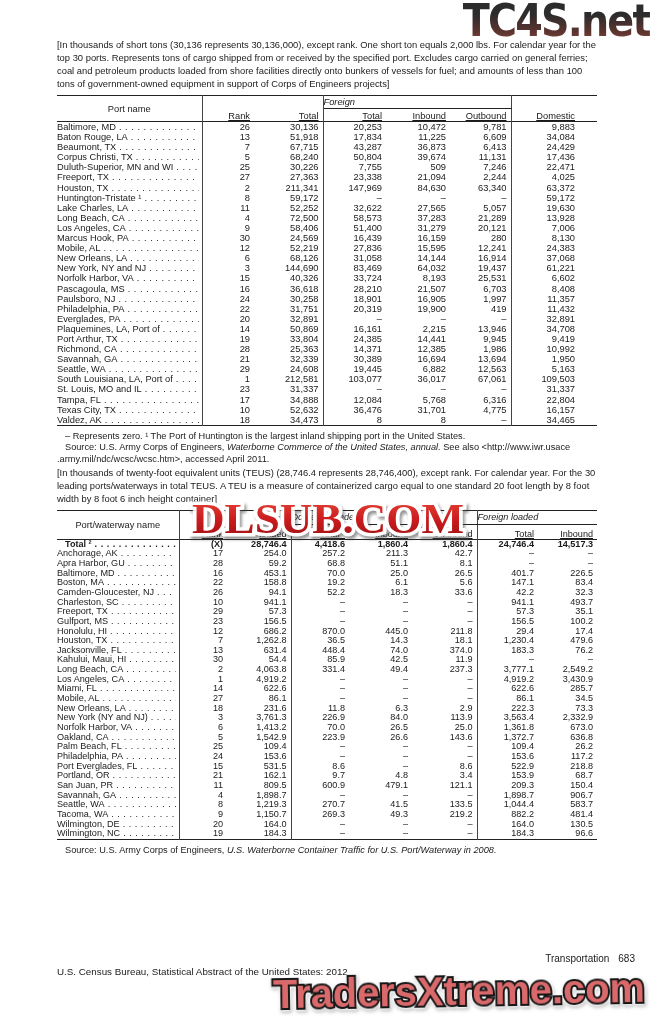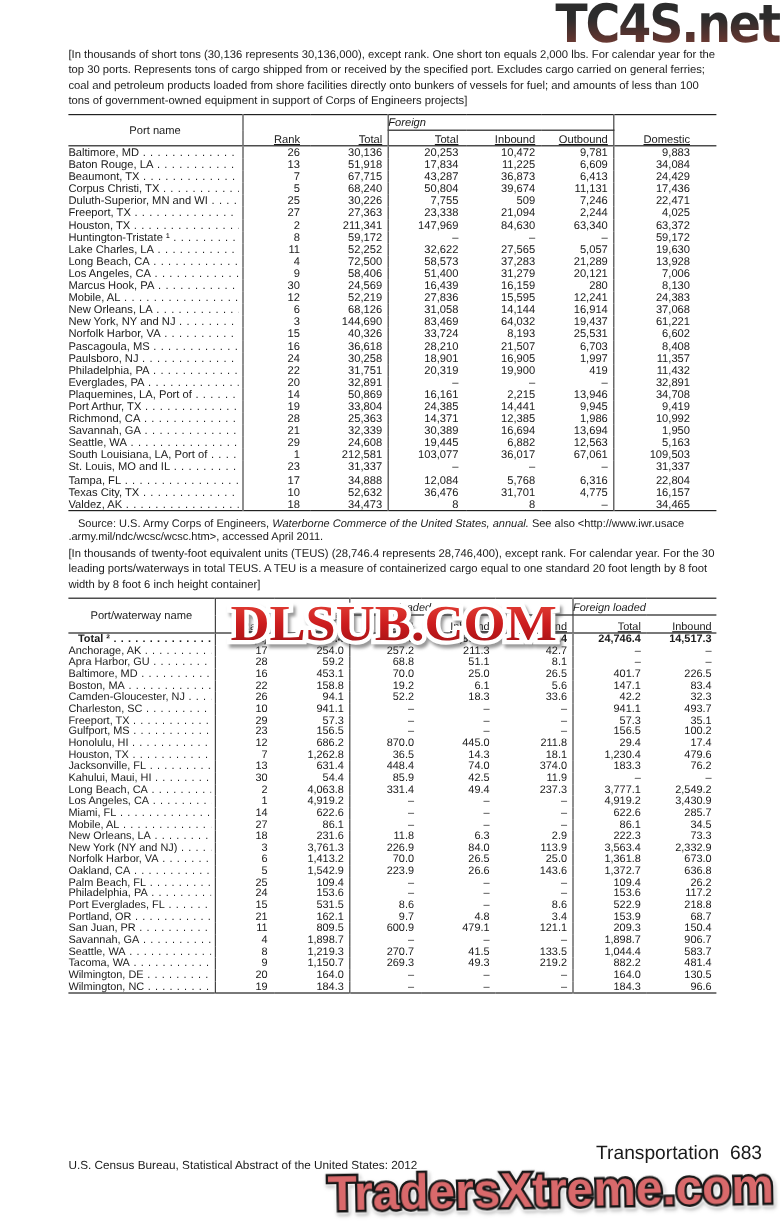--- a/index.html
+++ b/index.html
@@ -63,21 +63,21 @@
   .dots::before{content:". . . . . . . . . . . . . . . . . . . . . . . . . . . . . . . . . . . . . . . . . . . . . . . .";letter-spacing:.5px;}
   .bold-row{font-weight:bold;}
   .bold-row .nm{padding-left:8px;}
 
   .fnotes{font-size:9.2px;line-height:11.6px;margin:5px 0 0 0;}
   .fnotes p{margin:0;text-indent:8px;}
   .fnotes p.noindent{text-indent:0;}
   .title2{margin-top:9px;}
 
   .footer-left{position:absolute;left:57px;top:966px;font-size:9.8px;}
-  .footer-right{position:absolute;right:17px;top:953px;font-size:16px;}
+  .footer-right{position:absolute;right:17px;top:953px;font-size:10px;}
   .footer-right .pageno{margin-left:9px;}
 
   
   .wm-top{
     position:absolute;top:-4px;right:2px;z-index:6;
     font-family:"DejaVu Sans",sans-serif;font-weight:bold;
     font-size:44px;line-height:50px;letter-spacing:-2px;
     transform:scaleX(.9);transform-origin:100% 50%;
     background:linear-gradient(180deg,#2c2c2c 38%,#5d342f 72%,#8a4a40 95%);
     -webkit-background-clip:text;background-clip:text;color:transparent;
@@ -534,20 +534,21 @@
           <td class="num-cell">34,473</td>
           <td class="num-cell">8</td>
           <td class="num-cell">8</td>
           <td class="num-cell">–</td>
           <td class="num-cell">34,465</td>
         </tr>
       </tbody>
   </table>
 
   <div class="fnotes">
+    <p><span>– Represents zero. ¹ The Port of Huntington is the largest inland shipping port in the United States.</span></p>
     <p><span>Source: U.S. Army Corps of Engineers, </span><i>Waterborne Commerce of the United States, annual.</i><span> See also &lt;http://www.iwr.usace .army.mil/ndc/wcsc/wcsc.htm&gt;, accessed April 2011.</span></p>
   </div>
 
   <p class="t-note">[In thousands of twenty-foot equivalent units (TEUS) (28,746.4 represents 28,746,400), except rank. For calendar year. For the 30 leading ports/waterways in total TEUS. A TEU is a measure of containerized cargo equal to one standard 20 foot length by 8 foot width by 8 foot 6 inch height container]</p>
 
   <table class="datatable t1087">
     <colgroup>
       <col style="width:122px">
         <col style="width:50px">
         <col style="width:62px">
@@ -1036,20 +1037,21 @@
           <td class="num-cell">–</td>
           <td class="num-cell">–</td>
           <td class="num-cell">–</td>
           <td class="num-cell">184.3</td>
           <td class="num-cell">96.6</td>
         </tr>
       </tbody>
   </table>
 
   <div class="fnotes">
+    <p><span>Source: U.S. Army Corps of Engineers, </span><i>U.S. Waterborne Container Traffic for U.S. Port/Waterway in 2008.</i></p>
   </div>
 
 </div>
 
 <div class="footer-left">U.S. Census Bureau, Statistical Abstract of the United States: 2012</div>
 <div class="footer-right">
   <span>Transportation</span><span class="pageno">683</span>
 </div>
 
 <div class="wm-top">TC4S.net</div>

